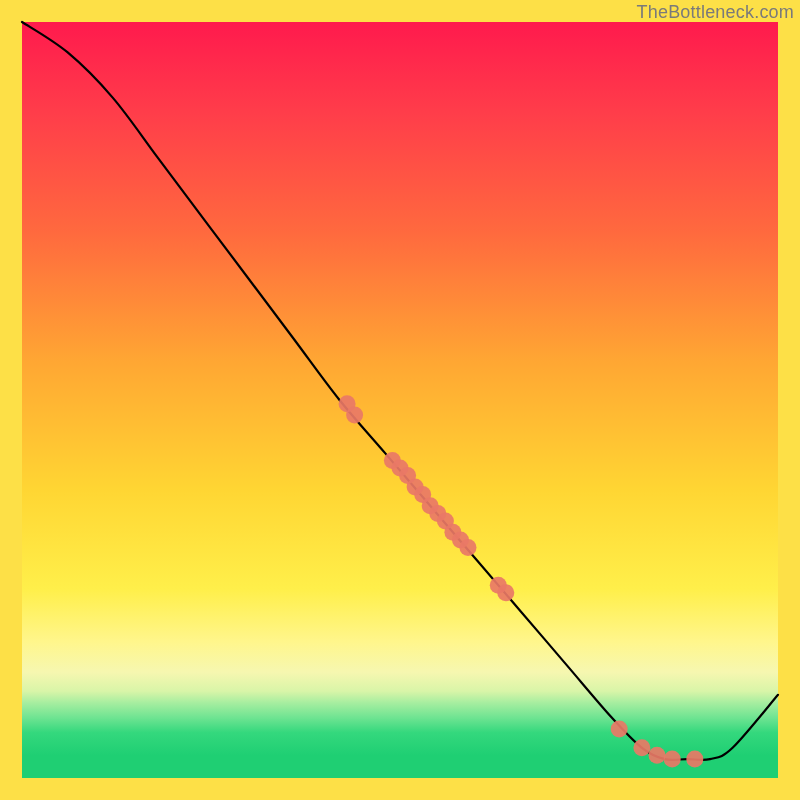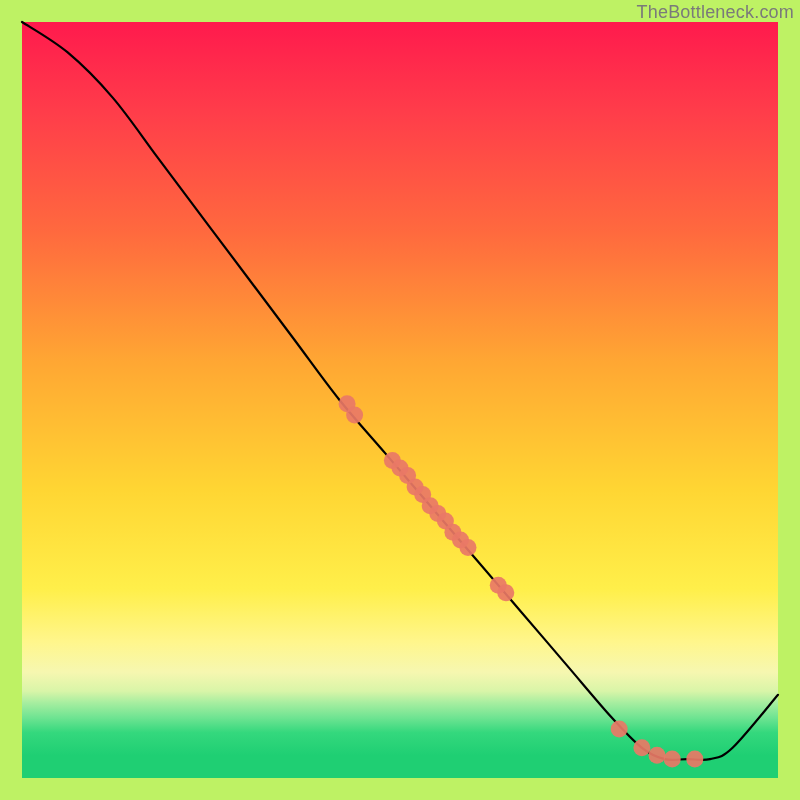--- a/index.html
+++ b/index.html
@@ -8,21 +8,21 @@
     width: 800px;
     height: 800px;
     background: #000;
     font-family: Arial, Helvetica, sans-serif;
     overflow: hidden;
   }
   .frame {
     position: relative;
     width: 800px;
     height: 800px;
-    background: #bef264;
+    background: #fde047;
   }
   .inner {
     position: absolute;
     left: 22px;
     top: 22px;
     width: 756px;
     height: 756px;
     
     background: linear-gradient(
       to bottom,

